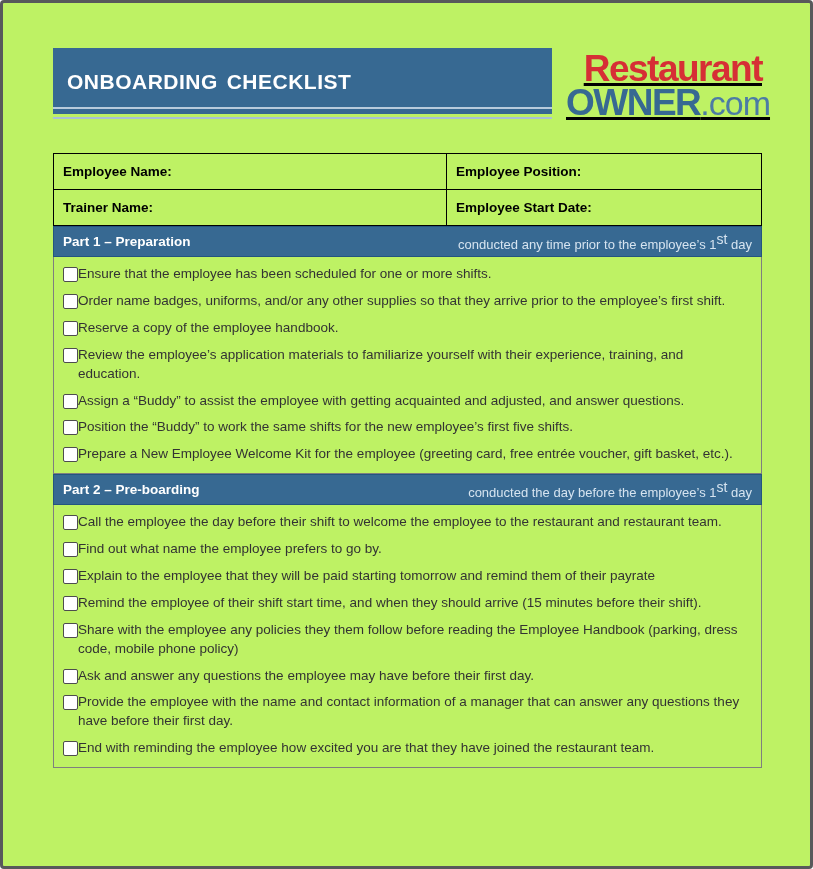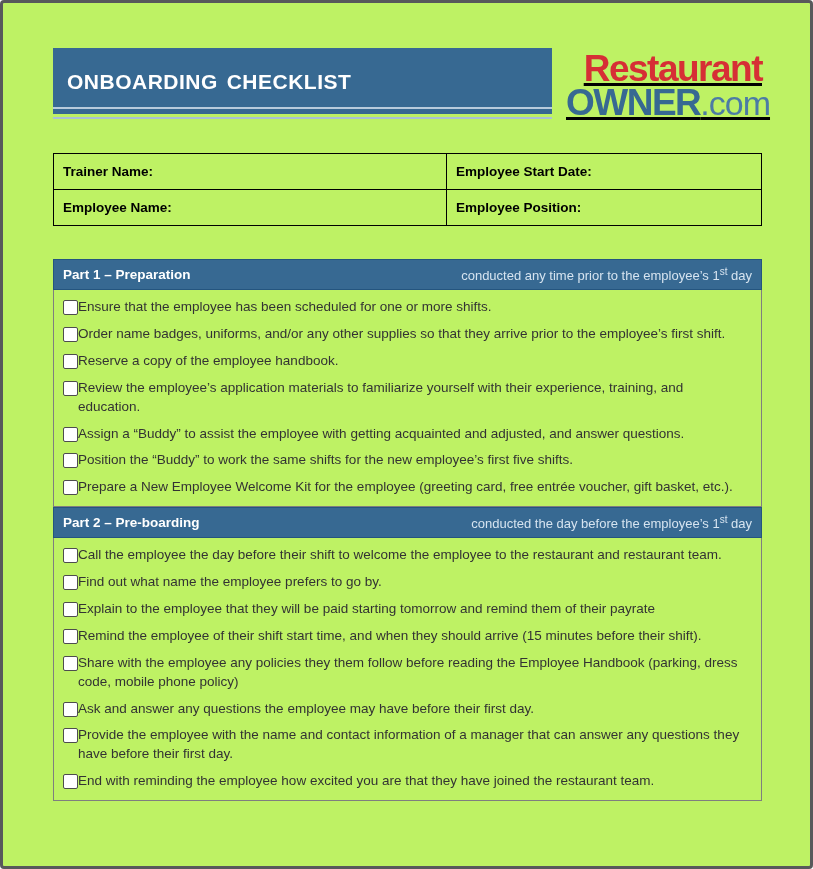--- a/index.html
+++ b/index.html
@@ -34,30 +34,30 @@
 
   
   .info-table { width:100%; border-collapse:collapse; margin-top:33px; }
   .info-table td {
     border:1.6px solid #000; height:36px; padding-left:9px;
     font-size:13.5px; font-weight:bold; color:#000; vertical-align:middle;
   }
   .info-table td.c0 { width:55.5%; }
 
   
-  .section { margin-top:33px; }
+  .section { }
   .section + .section { margin-top:0; }
   .section-bar {
     background:#376992; border:1px solid #24557f; height:31px;
     display:flex; align-items:center; justify-content:space-between;
     padding:0 9px;
   }
   .section-title { color:#fff; font-weight:bold; font-size:13.5px; white-space:nowrap; }
   .section-subtitle { color:#d6e4f0; font-size:13px; white-space:nowrap; }
-  .section-subtitle sup { font-size:10px; }
+  .section-subtitle sup { font-size:14px; }
   .section-items { border:1px solid #7f7f7f; border-top:none; padding:4px 0 5px; }
   .item { display:flex; align-items:flex-start; padding:4px 12px 4px 9px; }
   .checkbox {
     flex:none; width:15px; height:15px; margin-top:2px;
     border:1.6px solid #4d4d4d; border-radius:2px; background:#fff; cursor:pointer;
   }
   .item-label { font-size:13.5px; color:#333; line-height:1.4; }
 
   
   .footer { text-align:center; margin-top:20px; font-size:11.5px; color:#7f7f7f; }
@@ -78,27 +78,27 @@
       </div>
       <div class="logo">
         <div class="logo-line1">Restaurant</div>
         <div class="logo-line2"><span>OWNER</span><span class="logo-com">.com</span></div>
       </div>
     </div>
 
     <table class="info-table">
       <tbody>
   <tr>
-    <td class="c0"><span>Trainer Name:</span></td>
-    <td class="c1"><span>Employee Start Date:</span></td>
+    <td class="c0"><span>Employee Name:</span></td>
+    <td class="c1"><span>Employee Position:</span></td>
   </tr>
 
   <tr>
-    <td class="c0"><span>Employee Name:</span></td>
-    <td class="c1"><span>Employee Position:</span></td>
+    <td class="c0"><span>Trainer Name:</span></td>
+    <td class="c1"><span>Employee Start Date:</span></td>
   </tr>
 </tbody>
     </table>
 
     <div id="sections">
   <div class="section">
     <div class="section-bar">
       <span class="section-title">Part 1 – Preparation</span>
       <span class="section-subtitle"><span class="sub-pre">conducted any time prior to the employee’s 1</span><sup>st</sup><span class="sub-post"> day</span></span>
     </div>

